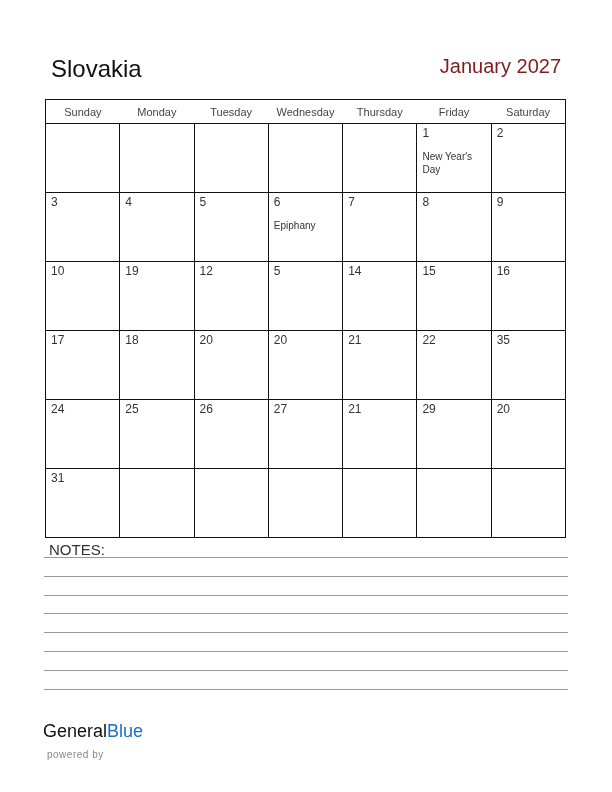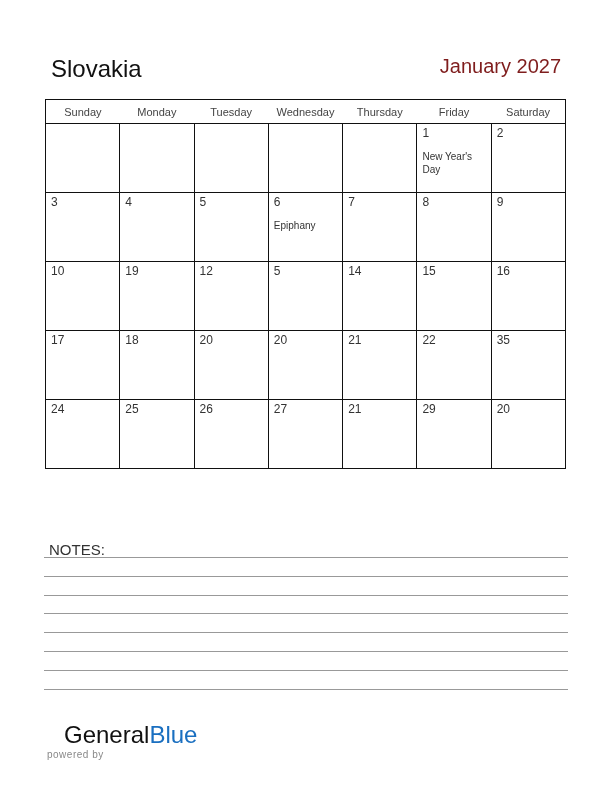--- a/index.html
+++ b/index.html
@@ -9,21 +9,21 @@
   table.cal { position:absolute; left:45px; top:99px; width:521px; border-collapse:collapse; table-layout:fixed; }
   table.cal th { height:23px; font-weight:normal; font-size:11px; color:#444; border-top:1.5px solid #111; border-bottom:1.5px solid #111; padding:0; text-align:center; }
   table.cal th:first-child { border-left:1.5px solid #111; }
   table.cal th:last-child { border-right:1.5px solid #111; }
   table.cal td { height:64px; border:1.5px solid #111; vertical-align:top; padding:2px 5px; font-size:11px; color:#333; }
   .daynum { display:block; font-size:12px; line-height:14px; color:#333; }
   .holiday { display:block; font-size:10px; line-height:13px; color:#333; margin-top:10px; }
   .notes-label { position:absolute; left:49px; top:541px; font-size:15px; color:#333; }
   .note-line { position:absolute; left:44px; width:524px; height:0; border-top:1.3px solid #999; }
   .powered { position:absolute; left:47px; top:749px; font-size:10px; color:#888; letter-spacing:0.5px; }
-  .brand { position:absolute; left:43px; top:721px; font-size:24px; color:#111;margin-left:21px; }
+  .brand { position:absolute; left:43px; top:721px; font-size:18px; color:#111; }
   .brand .blue { color:#1a6fc0; }
 </style>
 </head>
 <body>
 
 <div class="country">Slovakia</div>
 <div class="month">January 2027</div>
 
 <table class="cal">
   <thead>
@@ -148,20 +148,43 @@
         <td>
           <span class="daynum">21</span>
         </td>
         <td>
           <span class="daynum">29</span>
         </td>
         <td>
           <span class="daynum">20</span>
         </td>
       </tr>
+      <tr>
+        <td>
+          <span class="daynum">31</span>
+        </td>
+        <td>
+          <span class="daynum"></span>
+        </td>
+        <td>
+          <span class="daynum"></span>
+        </td>
+        <td>
+          <span class="daynum"></span>
+        </td>
+        <td>
+          <span class="daynum"></span>
+        </td>
+        <td>
+          <span class="daynum"></span>
+        </td>
+        <td>
+          <span class="daynum"></span>
+        </td>
+      </tr>
     </tbody>
 </table>
 
 <div class="notes-label">NOTES:</div>
 <div id="notes-lines">
     <div class="note-line" style="top: 557px;"></div>
     <div class="note-line" style="top: 575.8px;"></div>
     <div class="note-line" style="top: 594.6px;"></div>
     <div class="note-line" style="top: 613.4px;"></div>
     <div class="note-line" style="top: 632.2px;"></div>

